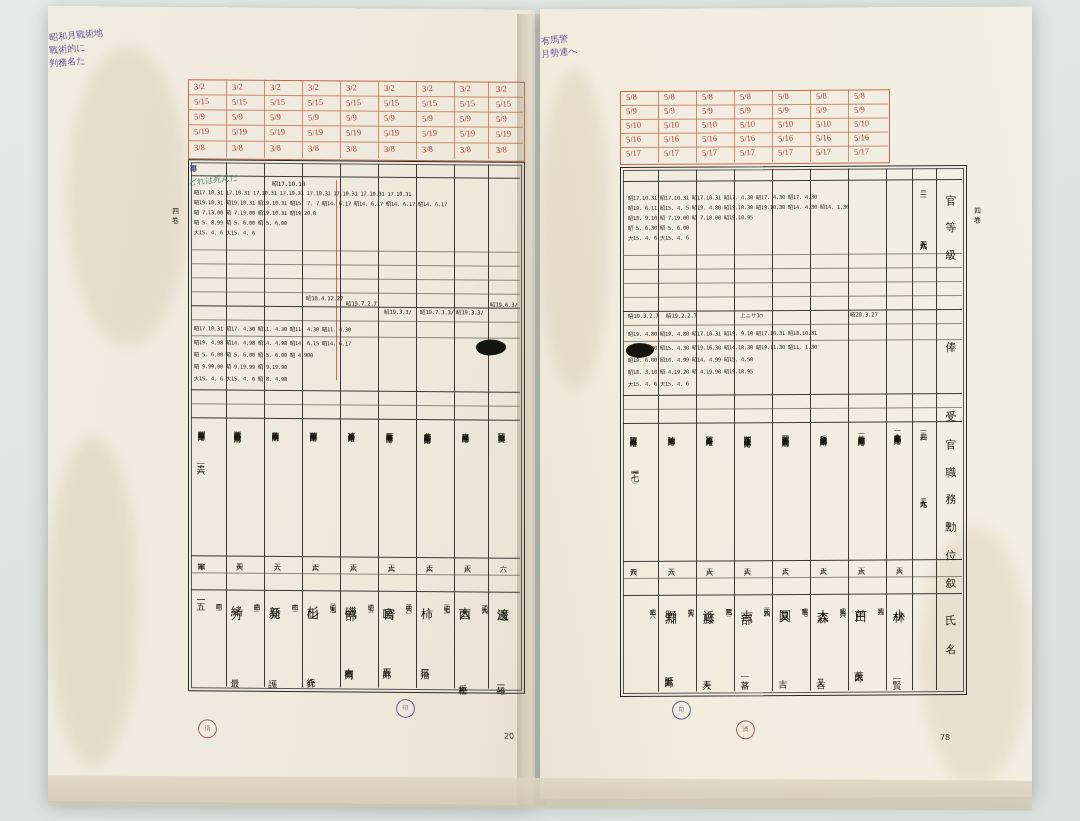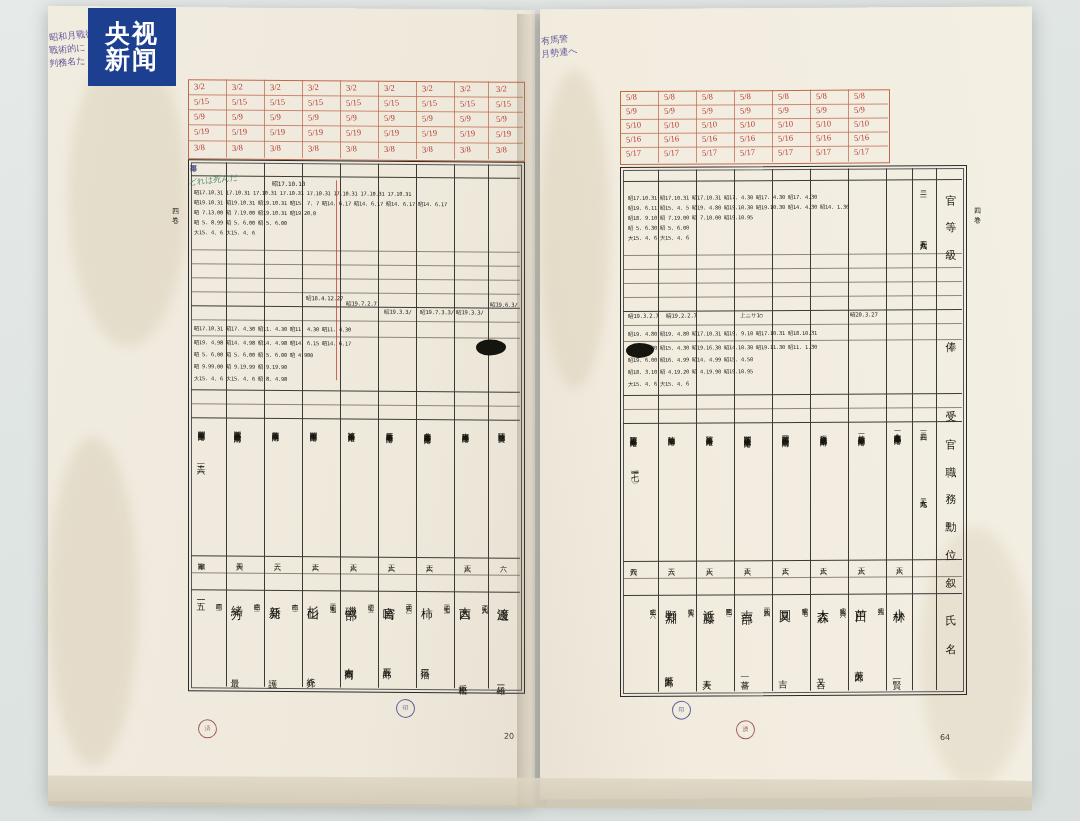--- a/index.html
+++ b/index.html
@@ -463,23 +463,19 @@
         <div class="vtext md" style="position:absolute;left:42px;top:502px;height:66px;">繁太郎</div>
         <div class="vtext sm" style="position:absolute;left:28px;top:438px;height:60px;font-size:6px;">昭三二・六</div>
 
         <div class="vtext sm" style="position:absolute;left:8px;top:300px;height:90px;font-size:8px;">一七・一一〇</div>
       </div>
 
       <div class="handwrite" style="left:86px;top:694px;font-size:9px;color:#4b3a8c;">有馬警</div>
       <div class="stamp" style="left:132px;top:692px;">印</div>
       <div class="stamp" style="left:196px;top:712px;border-color:#8c3b3b;color:#8c3b3b;">濟</div>
       <div class="handwrite" style="left:330px;top:694px;font-size:9px;color:#4b3a8c;">月勢連へ</div>
-      <div class="pagenum" style="left:400px;top:726px;">64</div>
+      <div class="pagenum" style="left:400px;top:726px;">78</div>
     </div>
 
     <div class="edge-bottom"></div>
   </div>
 
-  <div class="logo">
-    <span>央视</span>
-    <span>新闻</span>
-  </div>
 </div>
 
 </body></html>

